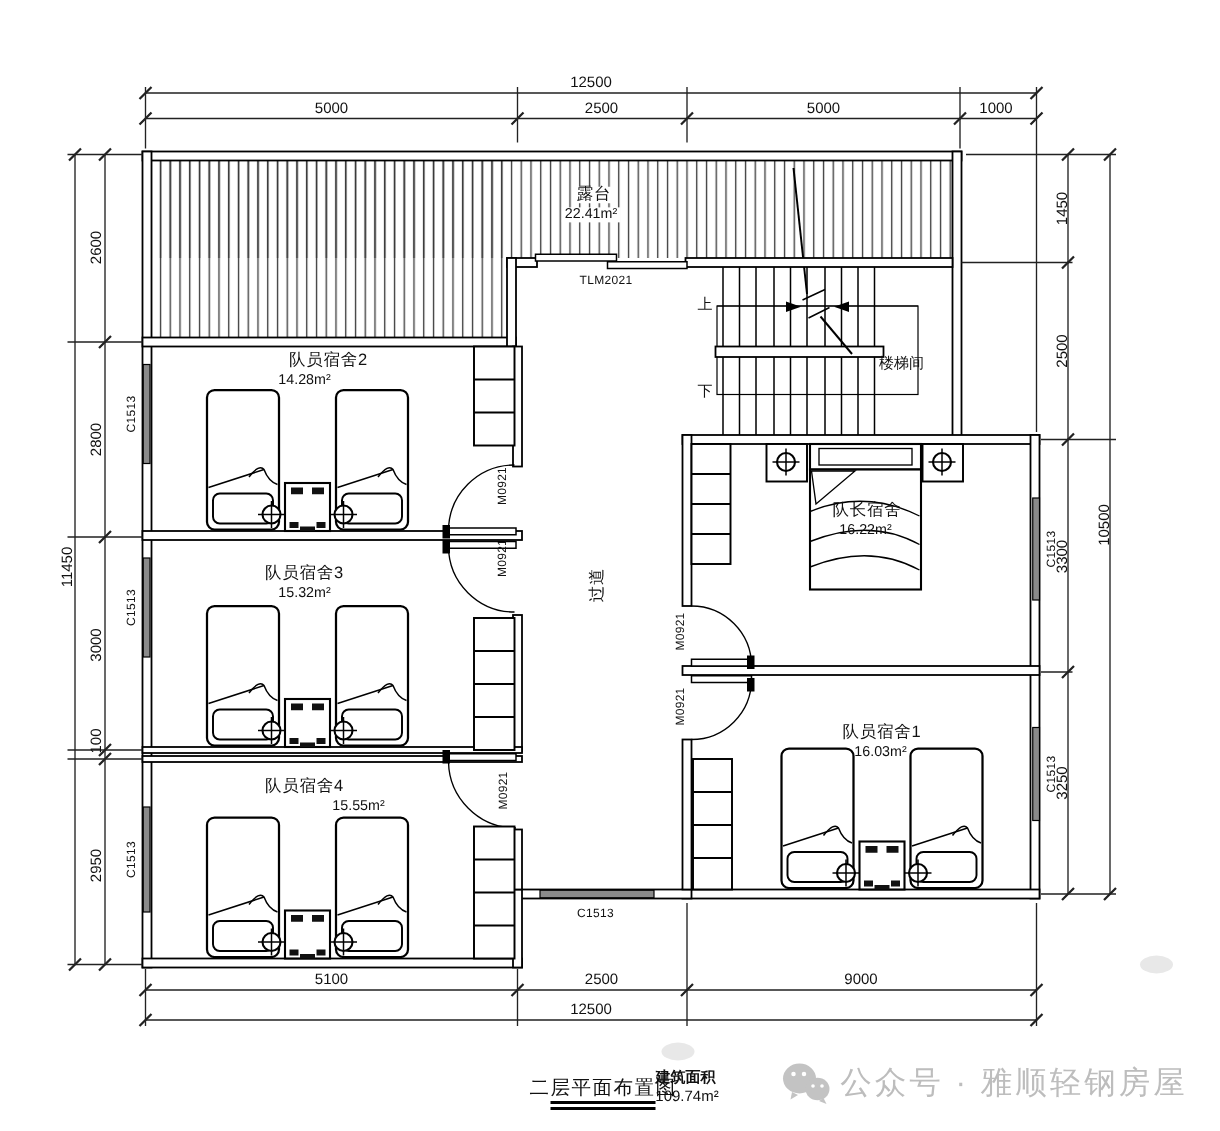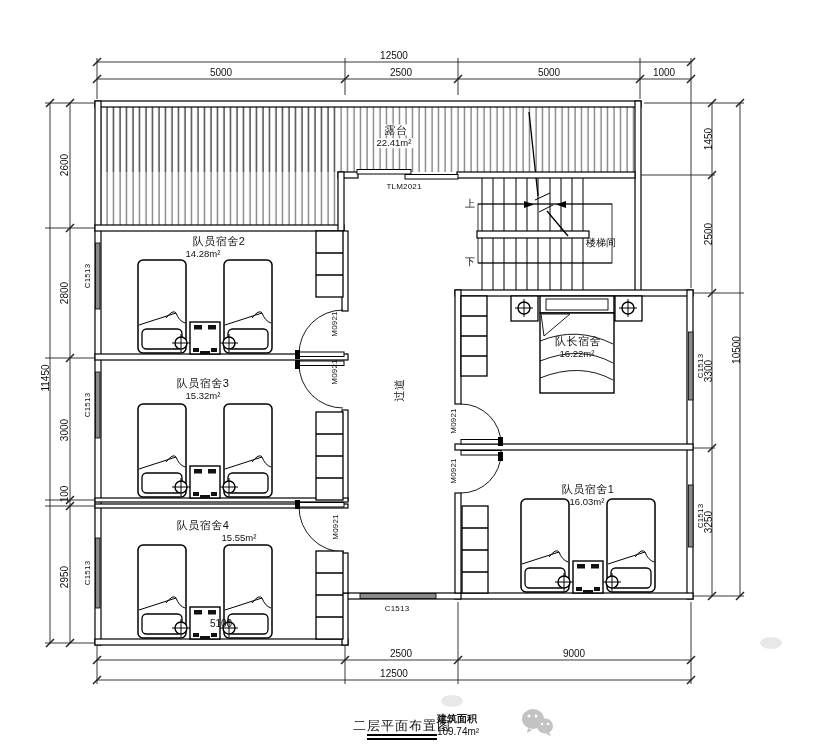--- a/index.html
+++ b/index.html
@@ -247,21 +247,21 @@
 <span class="lbl sm v" style="left:701px;top:366px;">C1513</span>
 <span class="lbl sm v" style="left:701px;top:516px;">C1513</span>
 <span class="lbl sm" style="left:397px;top:609px;">C1513</span>
 
 <span class="lbl dm" style="left:394px;top:56px;">12500</span>
 <span class="lbl dm" style="left:221px;top:73px;">5000</span>
 <span class="lbl dm" style="left:401px;top:73px;">2500</span>
 <span class="lbl dm" style="left:549px;top:73px;">5000</span>
 <span class="lbl dm" style="left:664px;top:73px;">1000</span>
 
-<span class="lbl dm" style="left:221px;top:624px;">5100</span>
+<span class="lbl dm" style="left:221px;top:654px;">5100</span>
 <span class="lbl dm" style="left:401px;top:654px;">2500</span>
 <span class="lbl dm" style="left:574px;top:654px;">9000</span>
 <span class="lbl dm" style="left:394px;top:674px;">12500</span>
 
 <span class="lbl dm v" style="left:46px;top:378px;">11450</span>
 <span class="lbl dm v" style="left:65px;top:165px;">2600</span>
 <span class="lbl dm v" style="left:65px;top:293px;">2800</span>
 <span class="lbl dm v" style="left:65px;top:430px;">3000</span>
 <span class="lbl dm v" style="left:65px;top:494px;">100</span>
 <span class="lbl dm v" style="left:65px;top:577px;">2950</span>
@@ -281,14 +281,15 @@
 <svg width="34" height="34" style="position:absolute;left:520px;top:706px;">
   <ellipse cx="13" cy="13" rx="11" ry="10" fill="#c3c3c3"></ellipse>
   <circle cx="9" cy="10" r="1.5" fill="#fff"></circle>
       <circle cx="16" cy="10" r="1.5" fill="#fff"></circle>
   <path d="M8,22 l-1,5 l5,-3 z" fill="#c3c3c3"></path>
   <ellipse cx="25" cy="20" rx="8" ry="7.5" fill="#c3c3c3"></ellipse>
   <circle cx="22" cy="18" r="1.2" fill="#fff"></circle>
       <circle cx="28" cy="18" r="1.2" fill="#fff"></circle>
   <path d="M29,26 l2,4 l-5,-2 z" fill="#c3c3c3"></path>
 </svg>
+<span class="lbl wm-text" style="left:676px;top:722px;">公众号 · 雅顺轻钢房屋</span>
 
 </div>
 
 </body></html>

